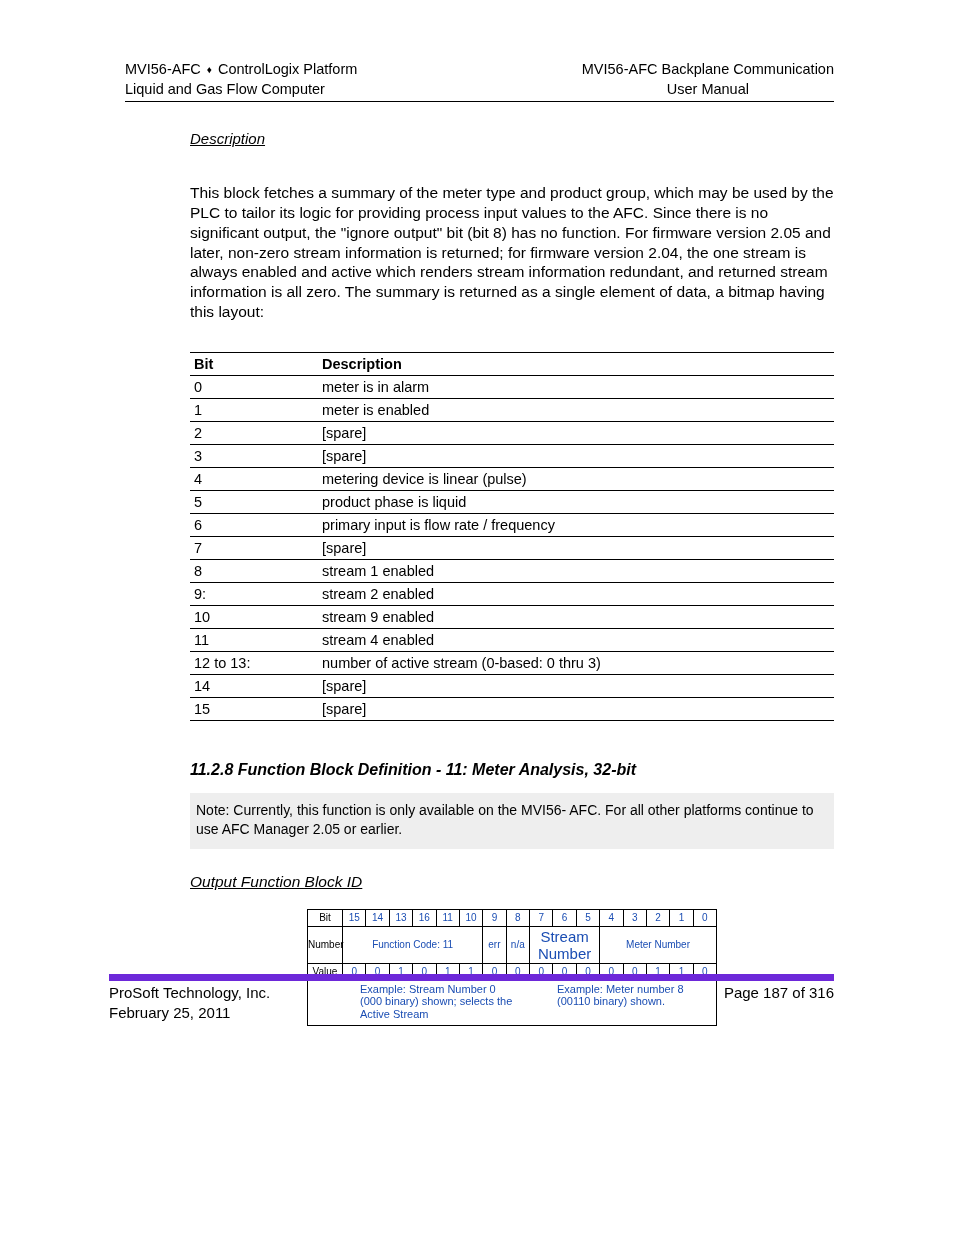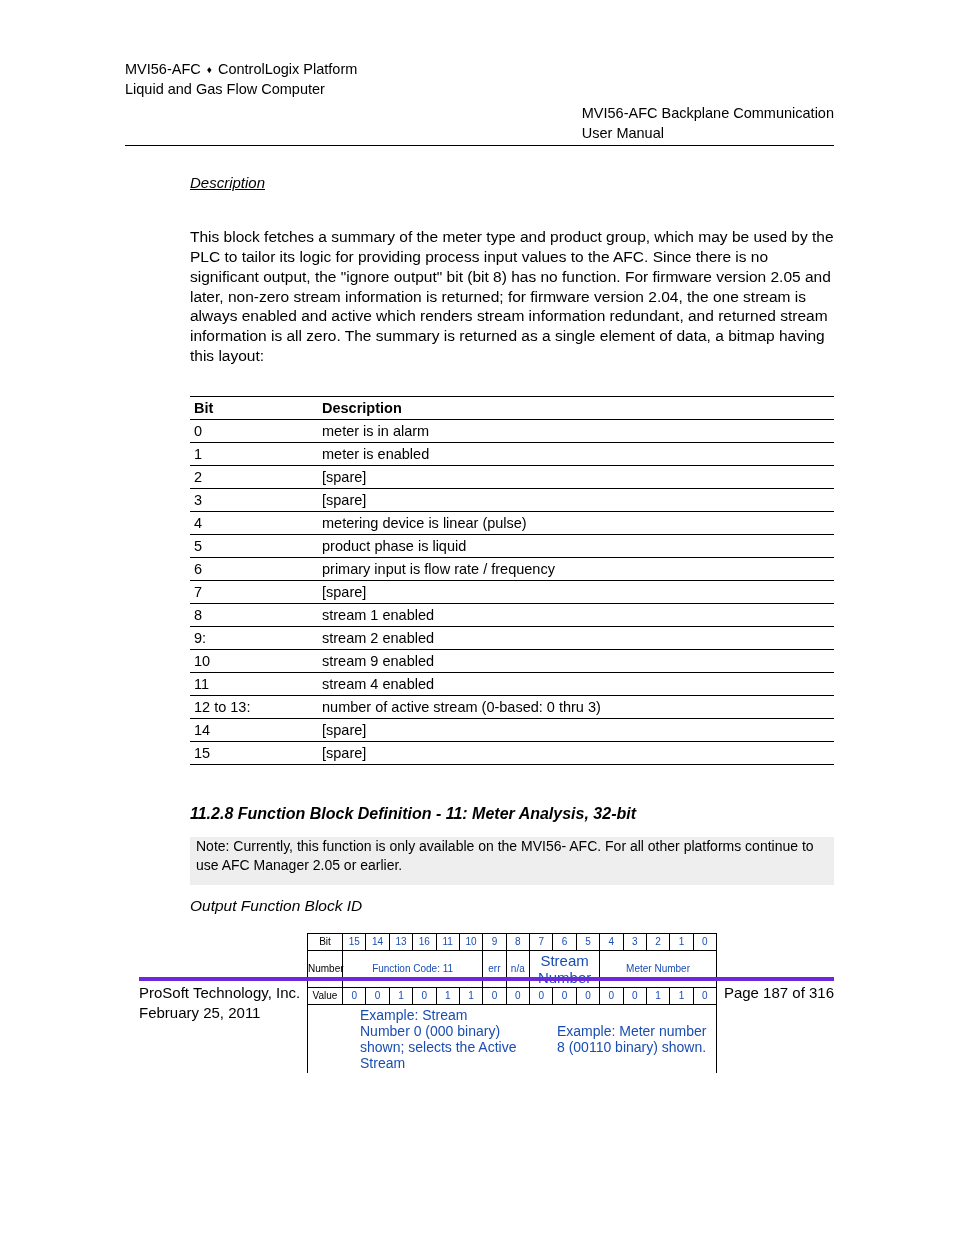--- a/index.html
+++ b/index.html
@@ -19,22 +19,21 @@
   }
   .header {
     display: flex;
     justify-content: space-between;
     font-size: 14.5px;
     line-height: 1.35;
     border-bottom: 1px solid #000;
     padding-bottom: 2px;
   }
   .header .right {
-    text-align: left;
-    margin-top: 44px;
+    text-align: center;
   }
   .diamond {
     display: inline-block;
     font-size: 10px;
     vertical-align: middle;
     margin: 0 2px;
   }
   .content {
     padding-left: 65px;
     padding-top: 28px;
@@ -72,27 +71,28 @@
   .section-heading {
     font-weight: bold;
     font-style: italic;
     font-size: 16px;
     margin-top: 40px;
   }
   .note-box {
     background: #eee;
     font-size: 14px;
     line-height: 1.35;
-    padding: 0 6px 10px 6px;
+    padding: 8px 6px 10px 6px;
     margin-top: 14px;
   }
   .ofb-heading {
     font-style: italic;
+    text-decoration: underline;
     font-size: 15.5px;
-    margin-top: 12px;
+    margin-top: 24px;
   }
   .diagram {
     margin: 18px auto 0 auto;
     width: 410px;
     font-size: 10px;
   }
   .diagram table {
     border-collapse: collapse;
     width: 100%;
     table-layout: fixed;
@@ -103,43 +103,42 @@
     padding: 1px 0;
     font-weight: normal;
     height: 14px;
   }
   .diagram .label-cell {
     width: 34px;
   }
   .diagram .val-blue { color: #1a4db3; }
   .diagram .footnotes {
     display: flex;
-    font-size: 14px;
+    font-size: 11px;
     line-height: 1.15;
     color: #1a4db3;
     padding: 2px 2px 4px 2px;
     border: 1px solid #000;
     border-top: none;
-    align-items: center;
   }
   .diagram .footnotes .left {
     flex: 1;
     padding-left: 50px;
   }
   .diagram .footnotes .right {
     flex: 1;
     text-align: left;
     padding-left: 40px;
   }
   .footer {
     position: absolute;
     bottom: 50px;
-    left: 139px;
+    left: 109px;
     right: 120px;
-    border-top: 4px solid #6d28d9;
+    border-top: 7px solid #6d28d9;
     padding-top: 2px;
     display: flex;
     justify-content: space-between;
     font-size: 15px;
     line-height: 1.35;
   }
 </style>
 </head>
 <body>
 

